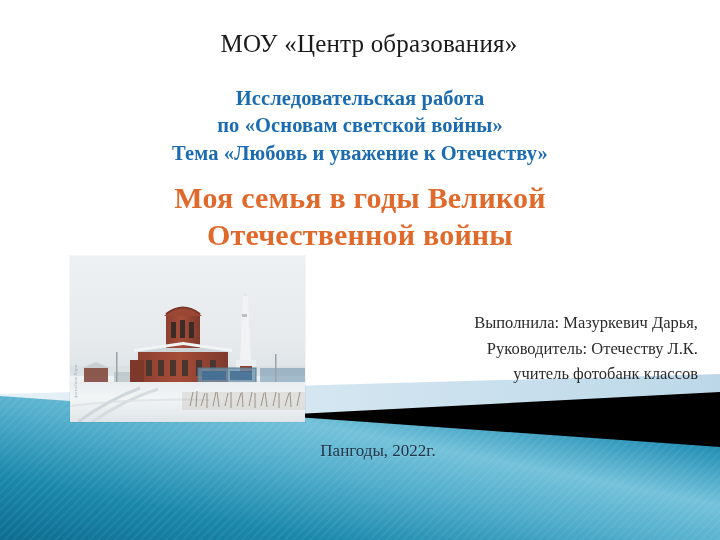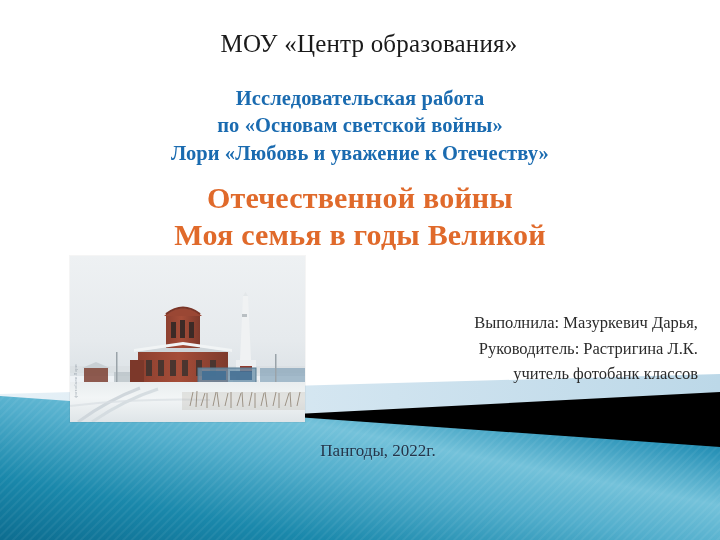--- a/index.html
+++ b/index.html
@@ -149,26 +149,26 @@
 
     <polygon points="0,396 720,447 720,540 0,540" fill="url(#tealGrad)"></polygon>
     <polygon points="0,396 720,447 720,540 0,540" fill="url(#stripes)"></polygon>
   </svg>
 
   <div class="org-title">МОУ «Центр образования»</div>
 
   <div class="subtitle-block">
     <span class="ln">Исследовательская работа</span>
     <span class="ln">по «Основам светской войны»</span>
-    <span class="ln">Лори «Любовь и уважение к Отечеству»</span>
+    <span class="ln">Тема «Любовь и уважение к Отечеству»</span>
   </div>
 
   <div class="main-title">
+    <span class="ln">Моя семья в годы Великой</span>
     <span class="ln">Отечественной войны</span>
-    <span class="ln">Моя семья в годы Великой</span>
   </div>
 
   <div class="photo">
     <svg viewBox="0 0 235 166" preserveAspectRatio="none" aria-hidden="true">
       <defs>
         <linearGradient id="skyG" x1="0" y1="0" x2="0" y2="1">
           <stop offset="0%" stop-color="#eef1f3"></stop>
           <stop offset="70%" stop-color="#e6eaed"></stop>
           <stop offset="100%" stop-color="#dde3e7"></stop>
         </linearGradient>
@@ -259,19 +259,19 @@
           <path d="M221 151 l-1 -15"></path>
         <path d="M227 150 l3 -14"></path>
       </g>
       <rect x="112" y="136" width="123" height="18" fill="#9c8f7e" opacity=".18"></rect>
     </svg>
     <div class="wmark">фотобанк Лори</div>
   </div>
 
   <div class="authors">
     <span class="ln">Выполнила: Мазуркевич Дарья,</span>
-    <span class="ln">Руководитель: Растригина Л.К.</span>
+    <span class="ln">Руководитель: Отечеству Л.К.</span>
     <span class="ln">учитель фотобанк классов</span>
   </div>
 
   <div class="place-year">Пангоды, 2022г.</div>
 
 </div>
 
 </body></html>

